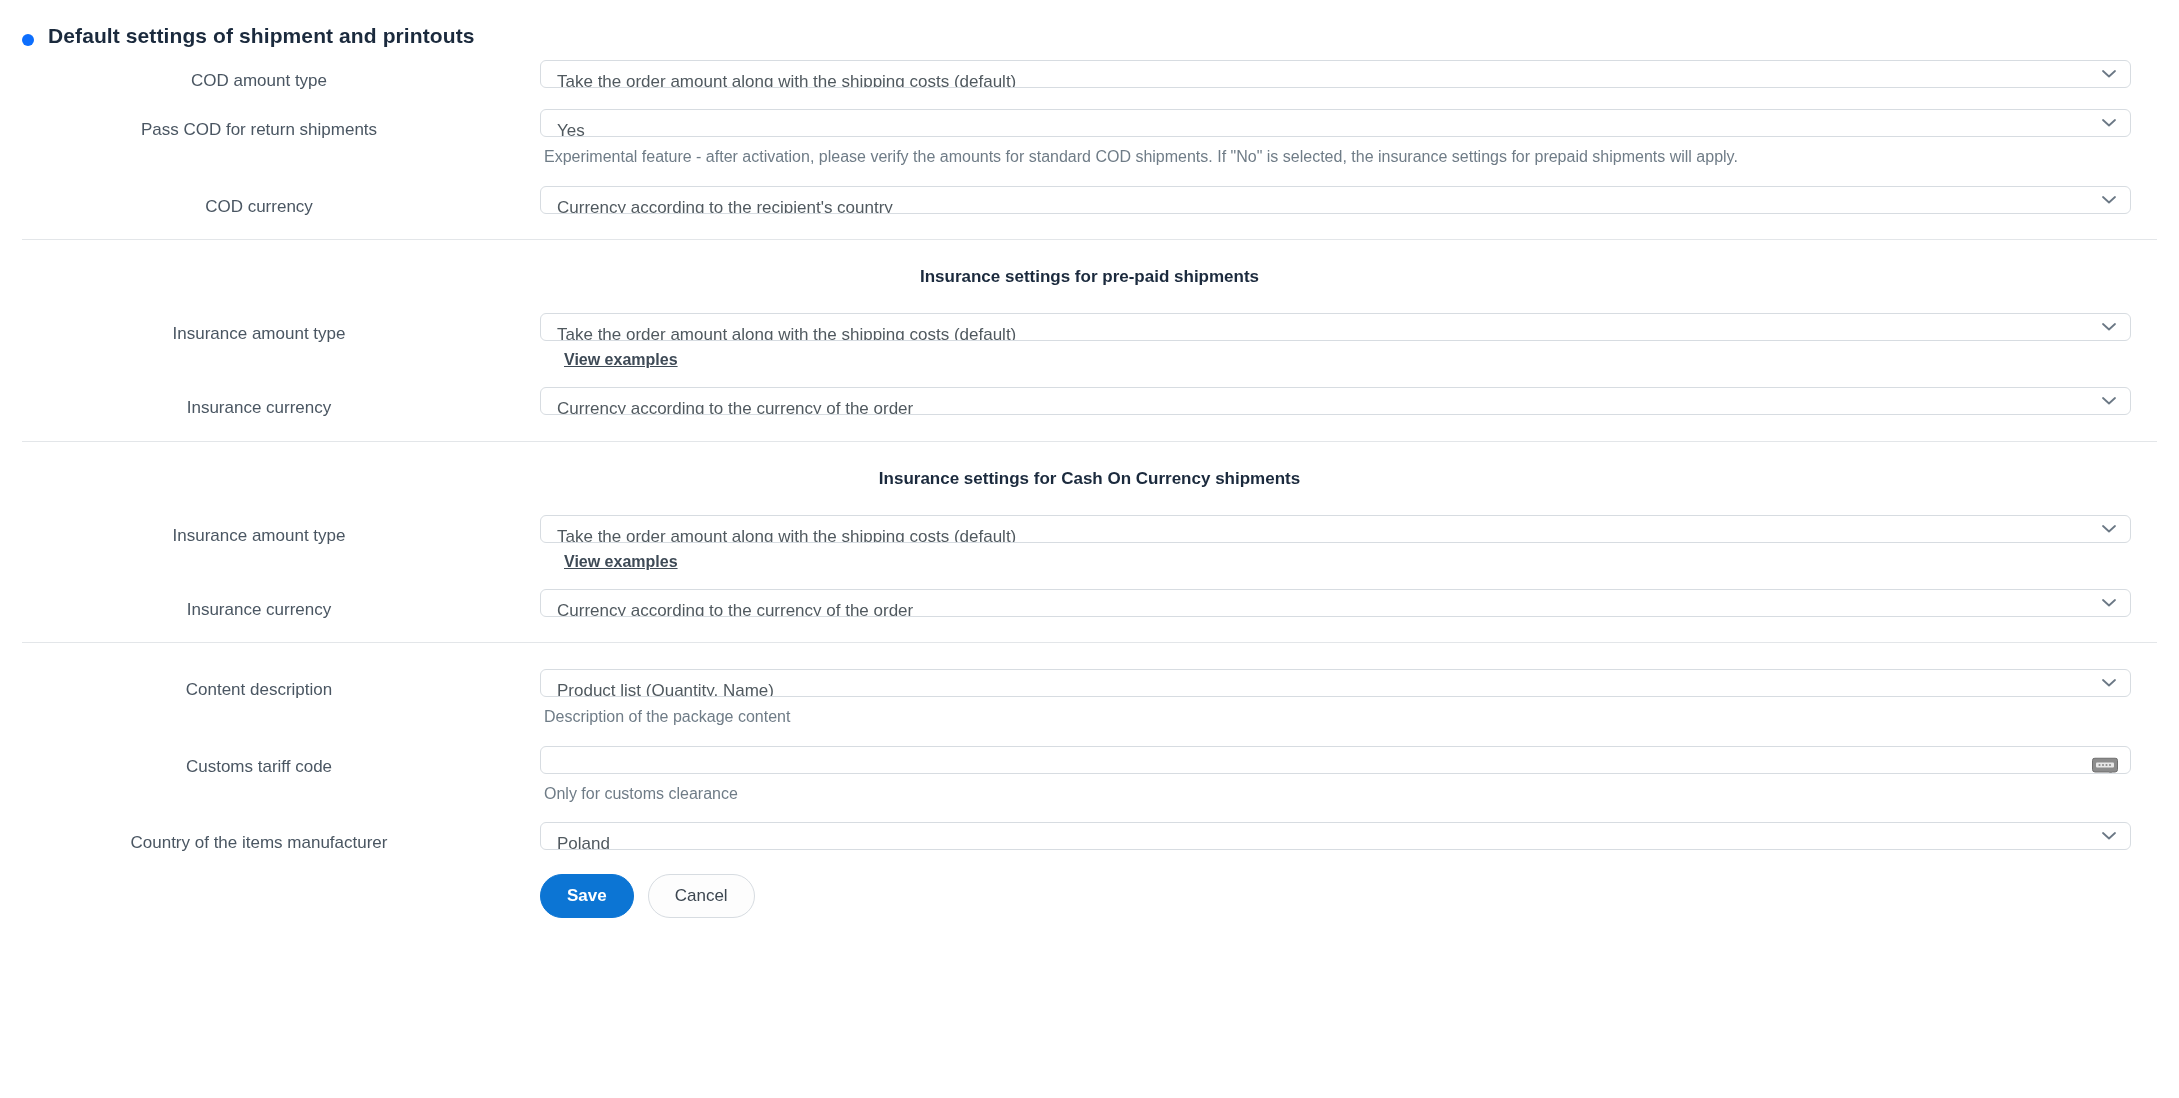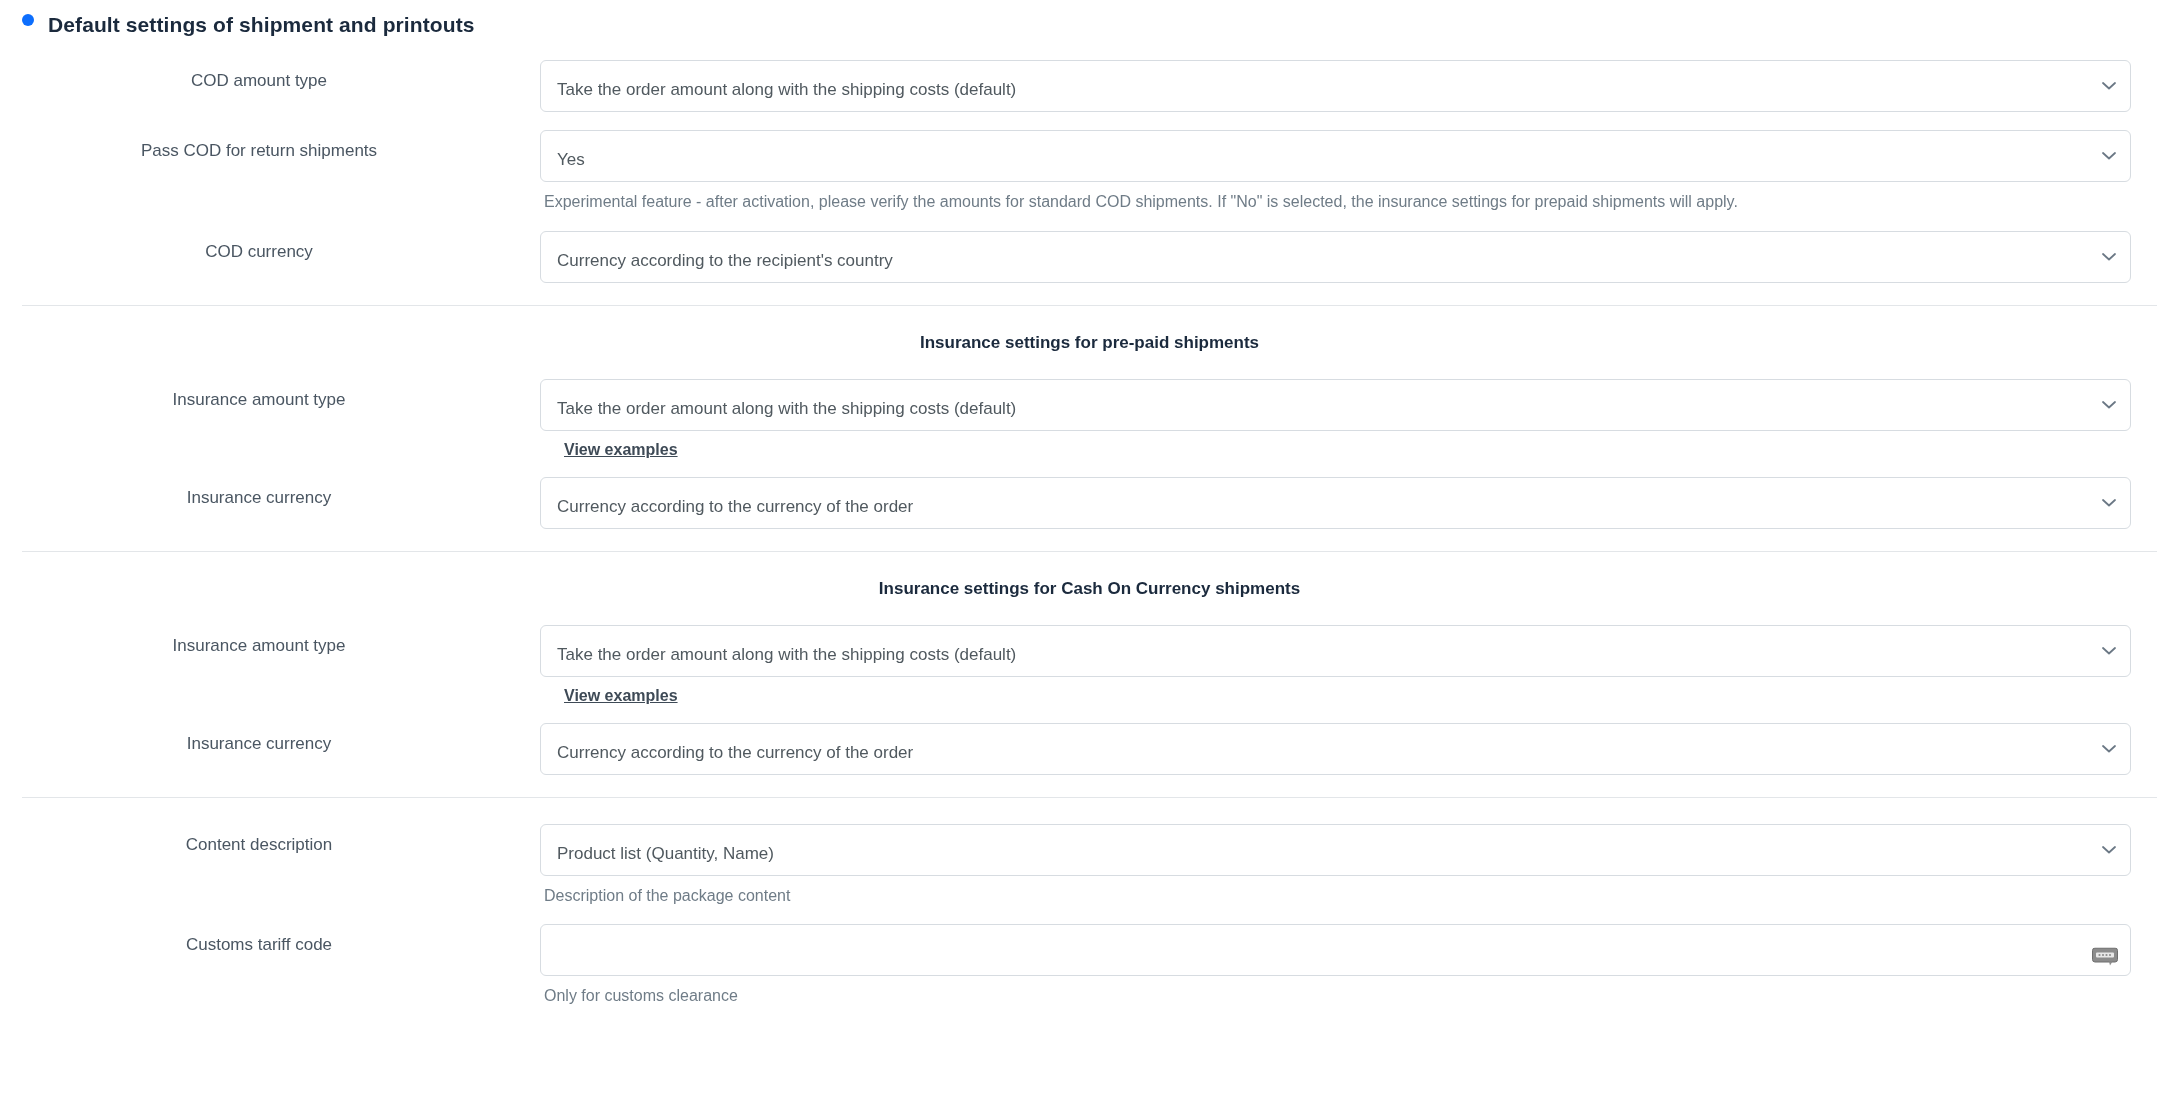--- a/index.html
+++ b/index.html
@@ -19,23 +19,23 @@
   .page {
     position: relative;
     width: 2179px;
     height: 1098px;
     padding: 0;
   }
 
   
   .section-header {
     display: flex;
-    align-items: flex-start;
+    align-items: flex-end;
     gap: 14px;
-    padding: 14px 0 0 22px;
+    padding: 3px 0 0 22px;
     height: 46px;
   }
   .bullet {
     width: 12px;
     height: 12px;
     border-radius: 50%;
     background: #0d6efd;
     flex: 0 0 auto;
     display: inline-block;
   }
@@ -69,26 +69,26 @@
   }
   .field-col {
     flex: 1 1 auto;
     padding-right: 24px;
     max-width: 1615px;
   }
 
   .control {
     position: relative;
     width: 100%;
-    height: 52px;
+    height: 28px;
     border: 1px solid #d7dce1;
     border-radius: 6px;
     background: #ffffff;
     display: flex;
-    align-items: flex-end;
+    align-items: flex-start;
     padding: 0 50px 0 16px;
     font-size: 17px;
     color: #50595f;
     line-height: 42px;
     white-space: nowrap;
     overflow: hidden;
   }
   .control.input {
     padding-right: 52px;
     color: #212529;
@@ -349,15 +349,33 @@
               <path d="M17 14 L20.5 14 L18 18 Z" fill="#8c8c8c"></path>
             </svg>
           </span>
         </div>
         <div class="help-text">Only for customs clearance</div>
       </div>
     </div>
 
     <div class="gap-sm"></div>
 
+    <div class="row">
+      <div class="label-col">Country of the items manufacturer</div>
+      <div class="field-col">
+        <div class="control">
+          <span>Poland</span>
+          <span class="chevron">
+            <svg width="14" height="9" viewBox="0 0 14 9">
+                <path d="M1 1.5 L7 7 L13 1.5" fill="none" stroke="#6b7885" stroke-width="1.8" stroke-linecap="round" stroke-linejoin="round"></path>
+              </svg>
+          </span>
+        </div>
+
+        <div class="button-row">
+          <button class="btn btn-primary">Save</button>
+          <button class="btn btn-secondary">Cancel</button>
+        </div>
+      </div>
+    </div>
 
   </div>
 </div>
 
 </body></html>

